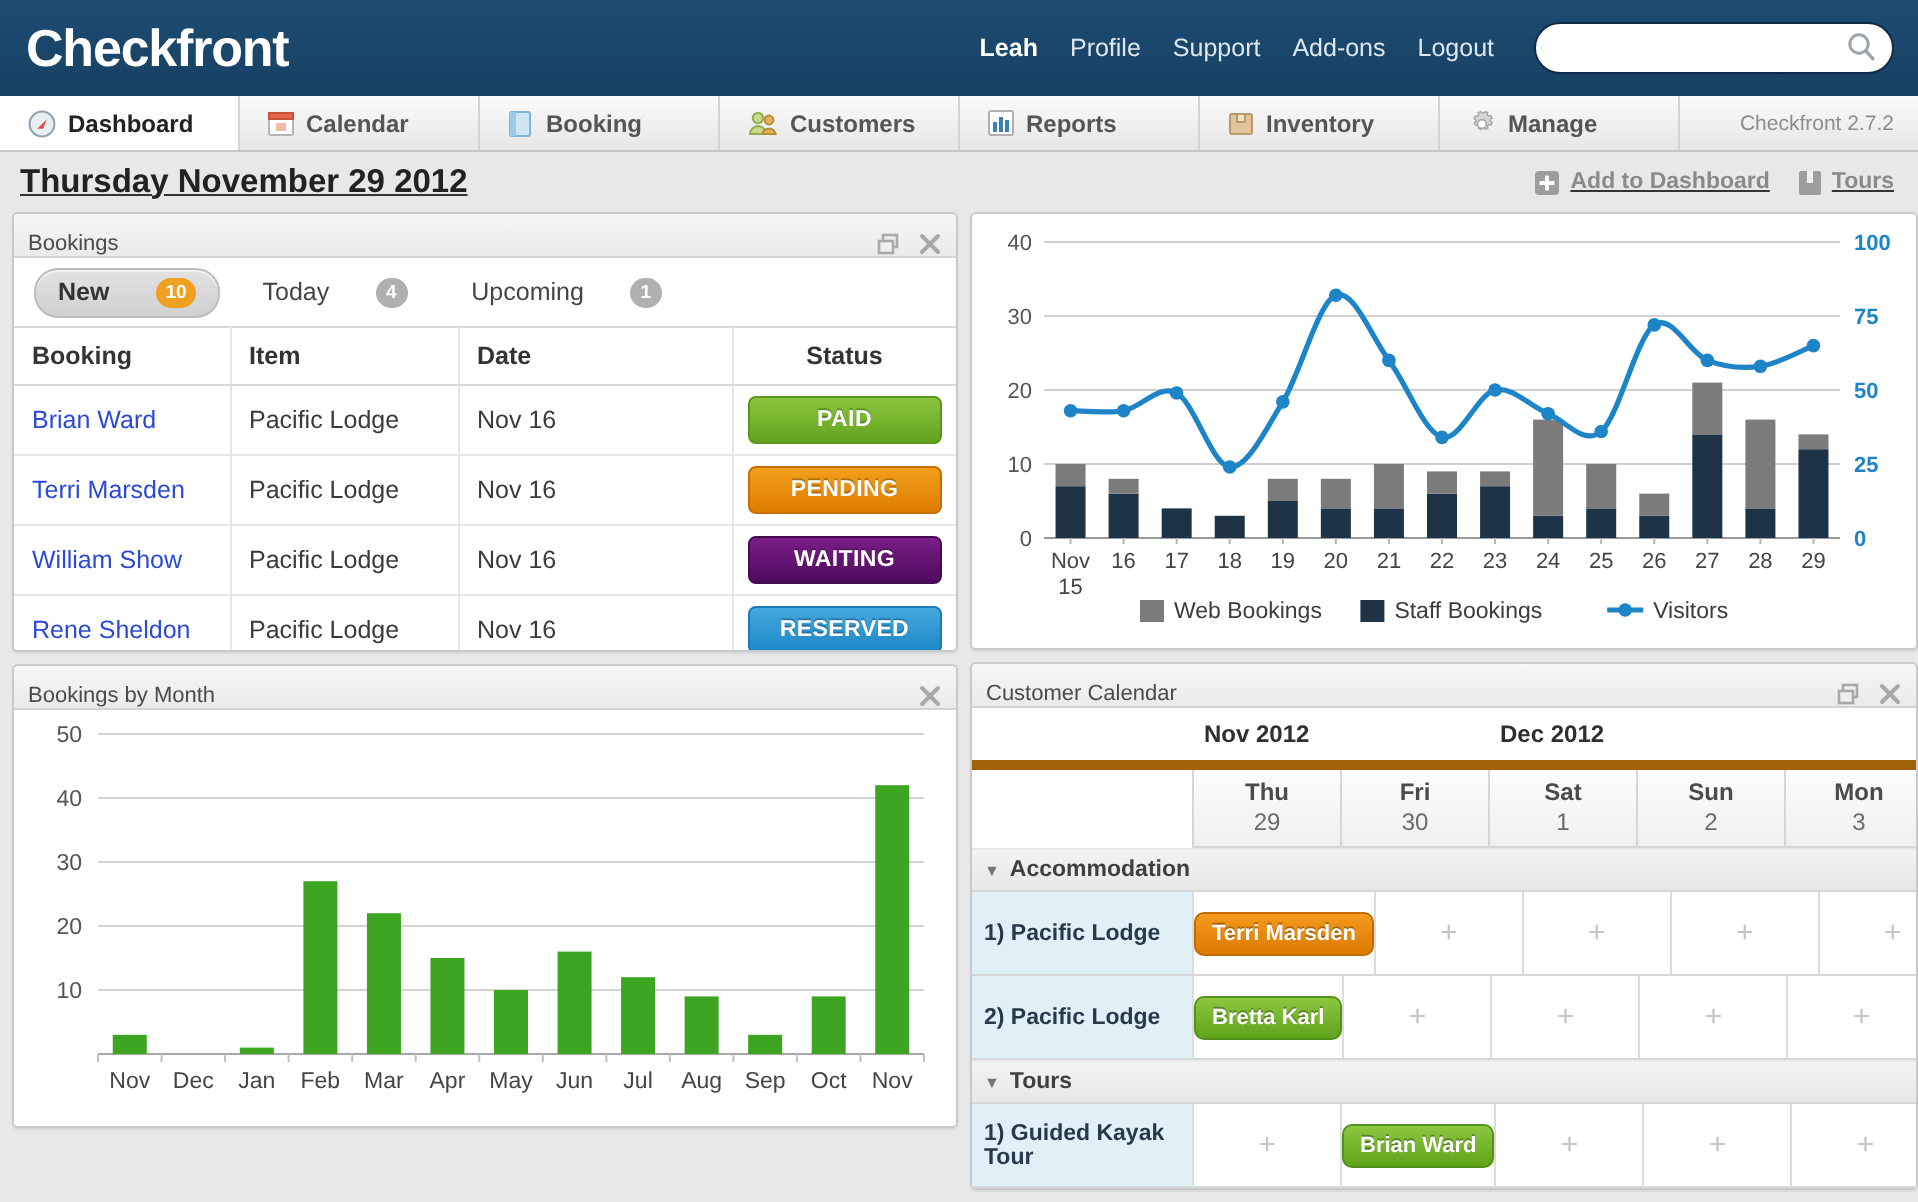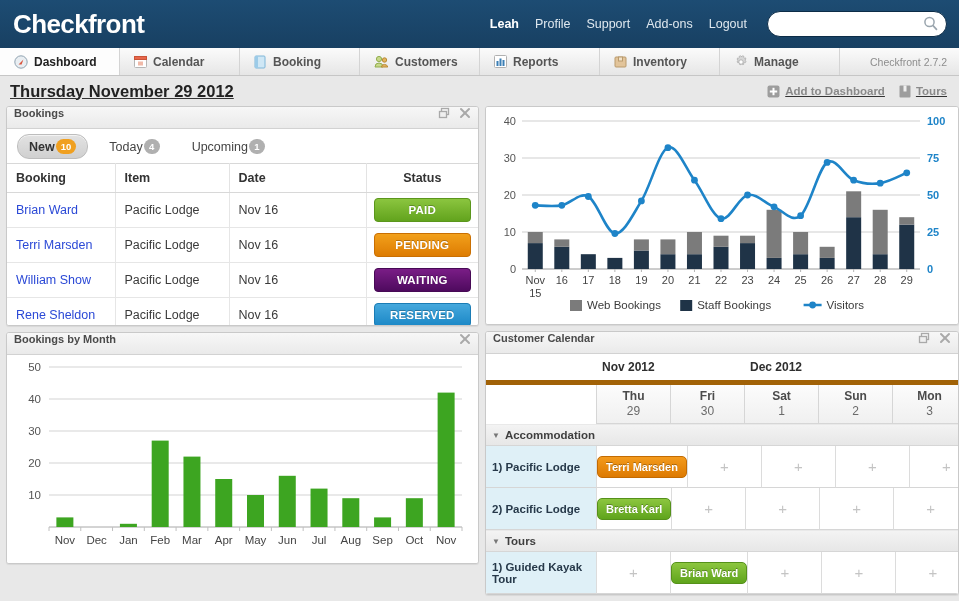--- a/index.html
+++ b/index.html
@@ -71,32 +71,32 @@
   .col { display:flex; flex-direction:column; gap:6px; }
   .col-left { width:473px; }
   .col-right { width:474px; }
 
   .panel {
     background:#fff; border:1px solid #c9c9c9; border-radius:3px;
     box-shadow:0 1px 1px rgba(0,0,0,.07);
     overflow:hidden;
   }
   .panel-hd {
-    height:22px; display:flex; align-items:flex-start;
+    height:22px; display:flex; align-items:flex-end;
     padding:0 7px;
     background:linear-gradient(to bottom,#f7f7f7 0%,#eaeaea 100%);
     border-bottom:1px solid #d2d2d2;
-    font-size:11px; font-weight:bold; color:#4a4a4a;
+    font-size:11px; font-weight:normal; color:#4a4a4a;
   }
   .panel-tools { margin-left:auto; display:flex; align-items:center; gap:9px; }
   .panel-body { background:#fff; }
 
   
   .bk-tabs { display:flex; align-items:center; height:34px; padding:0 10px; gap:10px; background:#fff;}
-  .bk-tab { display:flex; align-items:flex-end; gap:1px; padding:4px 11px; font-size:12.5px; color:#444; border-radius:12px; }
+  .bk-tab { display:flex; align-items:center; gap:23px; padding:4px 11px; font-size:12.5px; color:#444; border-radius:12px; }
   .bk-tab.sel {
     background:linear-gradient(to bottom,#e2e2e2,#d0d0d0);
     border:1px solid #bdbdbd; font-weight:bold; color:#333;
     box-shadow:inset 0 1px 0 #f3f3f3;
   }
   .badge { display:inline-flex; align-items:center; justify-content:center;
     min-width:16px; height:15px; border-radius:8px; padding:0 5px;
     font-size:9.5px; font-weight:bold; color:#fff; }
   .badge.orange { background:#f0a020; }
   .badge.grey { background:#b0b0b0; }

